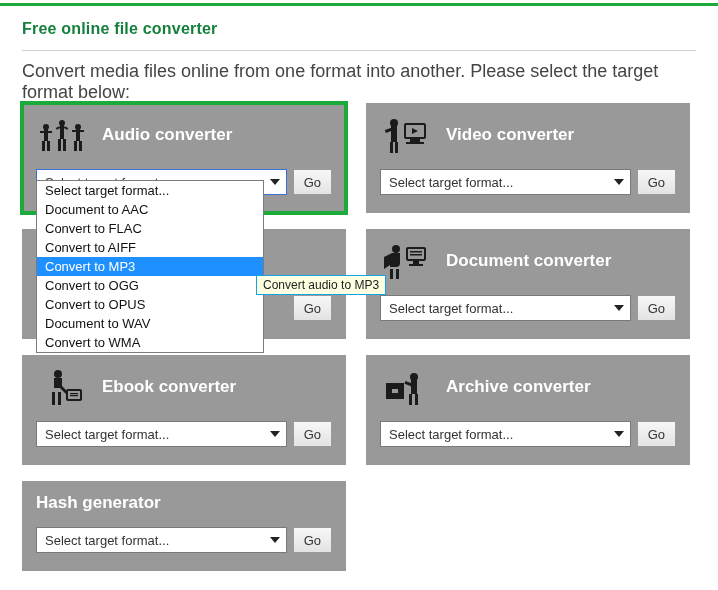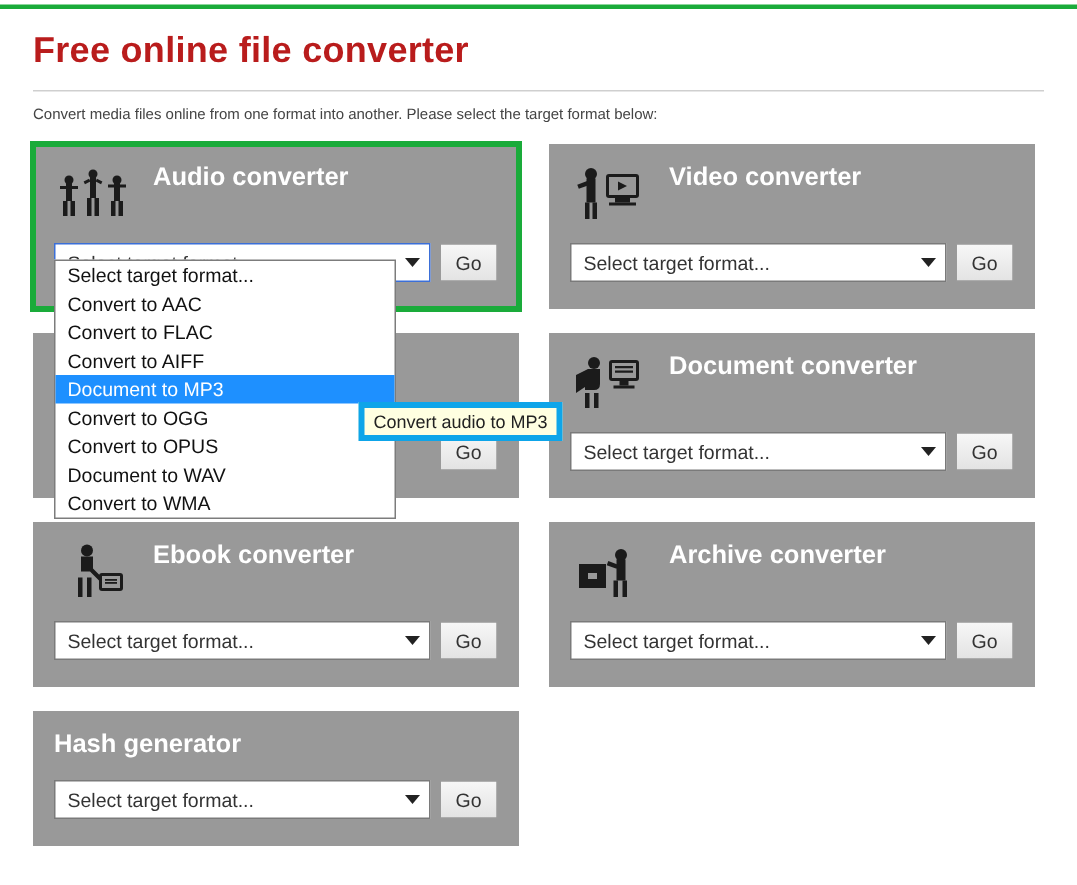--- a/index.html
+++ b/index.html
@@ -13,55 +13,55 @@
   }
   .top-rule {
     height: 3px;
     background: #1aab3a;
     margin-top: 3px;
   }
   .page {
     padding: 6px 22px 20px 22px;
   }
   h1.page-title {
-    font-size: 24px;
+    font-size: 16px;
     font-weight: 600;
-    color: #b91c1c;
+    color: #15803d;
     margin: 8px 0 12px 0;
     letter-spacing: 0.2px;
   }
   .thin-rule {
     height: 1px;
     background: #cfcfcf;
     margin-bottom: 10px;
   }
   .intro {
-    font-size: 10px;
+    font-size: 18px;
     color: #444;
-    margin: 0 0 14px 0;
+    margin: 0 0 0 0;
   }
   .grid {
     display: flex;
     flex-wrap: wrap;
     gap: 16px 20px;
     position: relative;
   }
   .card {
     width: 324px;
     background: #999999;
     padding: 12px 14px 18px 14px;
     position: relative;
   }
   .card.highlight {
     outline: 4px solid #1aab3a;
     outline-offset: -2px;
   }
   .card-header {
     display: flex;
-    align-items: flex-start;
+    align-items: center;
     gap: 14px;
     margin-bottom: 14px;
   }
   .card-icon {
     width: 52px;
     height: 40px;
     display: flex;
     align-items: center;
     justify-content: center;
   }
@@ -127,23 +127,23 @@
     cursor: pointer;
     line-height: 17px;
   }
   .dropdown .opt.selected {
     background: #1e90ff;
     color: #ffffff;
   }
   .tooltip {
     position: absolute;
     top: 172px;
-    left: 217px;
+    left: 234px;
     background: #ffffe1;
-    border: 4px solid #0ea5e9;
+    border: 1px solid #0ea5e9;
     font-size: 12px;
     padding: 2px 6px;
     color: #222;
     z-index: 60;
     white-space: nowrap;
   }
   svg { display:block; }
 </style>
 </head>
 <body>
@@ -189,24 +189,24 @@
       <div class="card-row">
         <div class="select-box focused">
           <span>Select target format...</span>
           <span class="caret"></span>
         </div>
         <button class="go-btn">Go</button>
       </div>
 
       <div class="dropdown" id="audio-dropdown">
           <div class="opt">Select target format...</div>
-          <div class="opt">Convert to AAC</div>
+          <div class="opt">Document to AAC</div>
           <div class="opt">Convert to FLAC</div>
           <div class="opt">Convert to AIFF</div>
-          <div class="opt selected">Document to MP3</div>
+          <div class="opt selected">Convert to MP3</div>
           <div class="opt">Convert to OGG</div>
           <div class="opt">Convert to OPUS</div>
           <div class="opt">Document to WAV</div>
           <div class="opt">Convert to WMA</div>
         </div>
     </div>
 
     <div class="card">
       <div class="card-header">
         <div class="card-icon">

